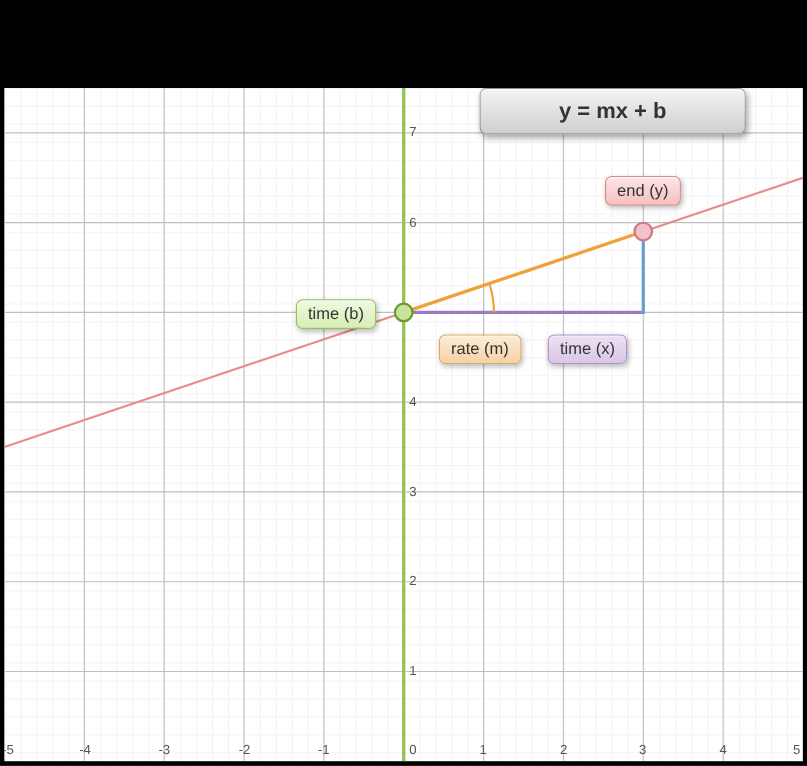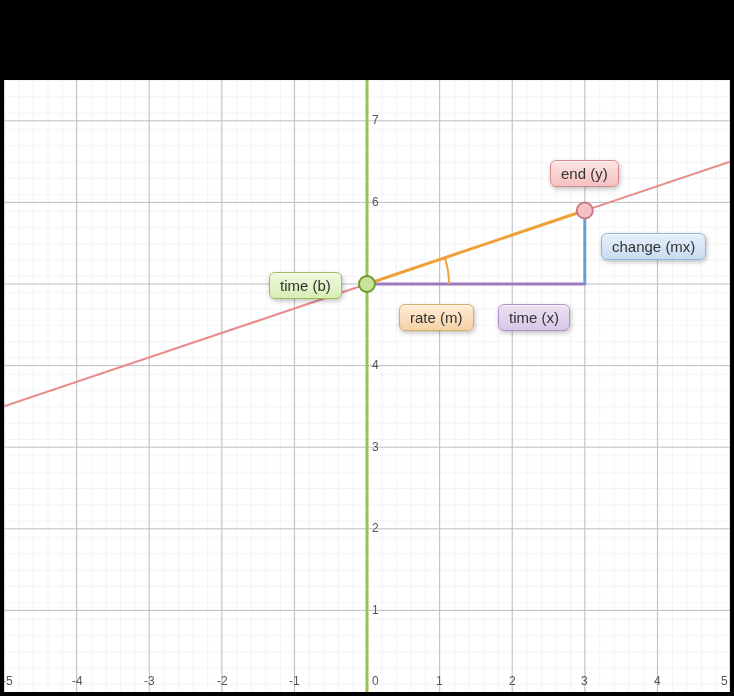--- a/index.html
+++ b/index.html
@@ -105,24 +105,24 @@
     <span class="tick-label" style="left:717px; bottom:4px;">5</span>
 
     <span class="tick-label" style="left:368px; top:523px;">1</span>
     <span class="tick-label" style="left:368px; top:441px;">2</span>
     <span class="tick-label" style="left:368px; top:360px;">3</span>
     <span class="tick-label" style="left:368px; top:278px;">4</span>
 
     <span class="tick-label" style="left:368px; top:115px;">6</span>
     <span class="tick-label" style="left:368px; top:33px;">7</span>
 
+    <div class="legend-box box-gray" style="left:432px; top:0px; width:200px; text-align:center;">y  = mx + b</div>
 
     <div class="legend-box box-red" style="left:546px; top:80px;text-align:center;">end (y)</div>
 
-    <div class="legend-box box-blue" style="left:597px; top:153px;">change (mx)</div>
 
     <div class="legend-box box-green" style="left:265px; top:192px;">time (b)</div>
 
     <div class="legend-box box-orange" style="left:395px; top:224px;">rate (m)</div>
 
     <div class="legend-box box-purple" style="left:494px; top:224px;">time (x)</div>
 
 
   </div>
 </div>

